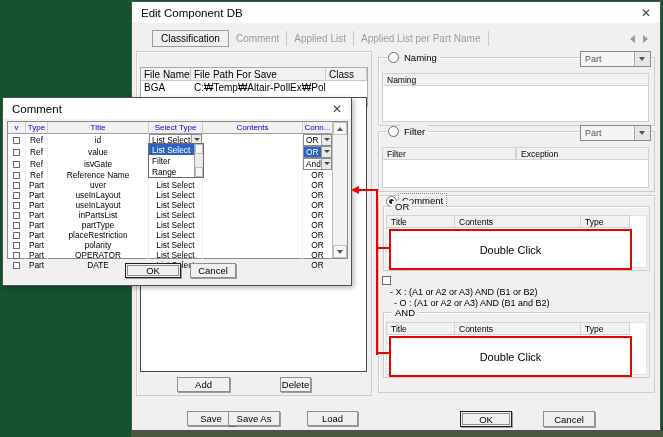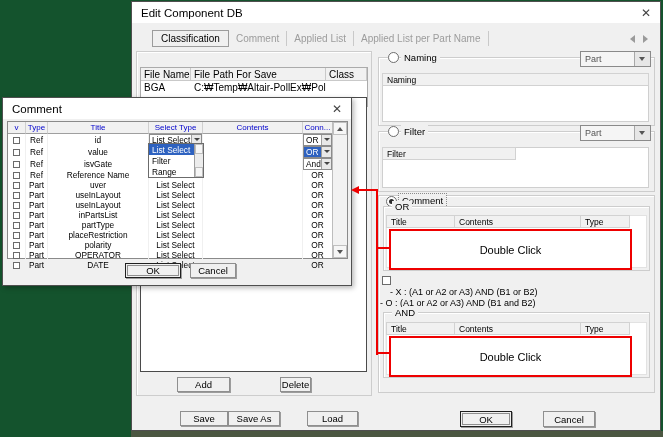--- a/index.html
+++ b/index.html
@@ -153,52 +153,53 @@
 
     <div class="grp" style="left:246px;top:129px;width:277px;height:61px"></div>
     <span class="radio" style="left:256px;top:124px"></span>
     <span class="rlab" style="left:269px;top:123px">Filter</span>
     <div class="combo-part" style="left:448px;top:123px">
       <span class="val">Part</span>
       <span class="db"></span>
     </div>
     <div class="wlist" style="left:250px;top:145px;width:267px;height:41px"></div>
     <div class="hcell" style="left:250px;top:145px;width:134px">Filter</div>
+    <div class="hcell" style="left:384px;top:145px;width:133px">Exception</div>
 
     <div class="grp" style="left:246px;top:193px;width:277px;height:198px"></div>
     <span class="radio sel" style="left:254px;top:194px"></span>
     <span class="rlab focus" style="left:267px;top:192px">Comment</span>
 
     <div class="grp" style="left:251px;top:204px;width:267px;height:65px">
       <span class="grp-lab">OR</span>
       <div class="wlist" style="left:2px;top:8px;width:261px;height:53px;border-color:#e2e2e2"></div>
       <div class="hcell" style="left:2px;top:8px;width:69px">Title</div>
       <div class="hcell" style="left:70px;top:8px;width:127px">Contents</div>
       <div class="hcell" style="left:196px;top:8px;width:50px">Type</div>
       <div class="red-box" style="left:5px;top:22px;width:239px;height:37px">
         <span>Double Click</span>
       </div>
     </div>
 
     <span class="chk" style="left:250px;top:274px"></span>
     <span class="note" style="left:258px;top:285px">- X : (A1 or A2 or A3) AND (B1 or B2)</span>
-    <span class="note" style="left:248px;top:296px">- O : (A1 or A2 or A3) AND (B1 and B2)</span>
+    <span class="note" style="left:262px;top:296px">- O : (A1 or A2 or A3) AND (B1 and B2)</span>
 
     <div class="grp" style="left:251px;top:310px;width:267px;height:66px">
       <span class="grp-lab">AND</span>
       <div class="wlist" style="left:2px;top:9px;width:261px;height:53px;border-color:#e2e2e2"></div>
       <div class="hcell" style="left:2px;top:9px;width:69px">Title</div>
       <div class="hcell" style="left:70px;top:9px;width:127px">Contents</div>
       <div class="hcell" style="left:196px;top:9px;width:50px">Type</div>
       <div class="red-box" style="left:5px;top:23px;width:239px;height:37px">
         <span>Double Click</span>
       </div>
     </div>
 
-    <div class="btn" style="left:48px;top:409px;width:48px;height:15px">
+    <div class="btn" style="left:55px;top:409px;width:48px;height:15px">
       <span>Save</span>
     </div>
     <div class="btn" style="left:96px;top:409px;width:52px;height:15px">
       <span>Save As</span>
     </div>
     <div class="btn" style="left:175px;top:409px;width:51px;height:15px">
       <span>Load</span>
     </div>
     <div class="btn default" style="left:328px;top:409px;width:52px;height:16px">
       <span>OK</span>

